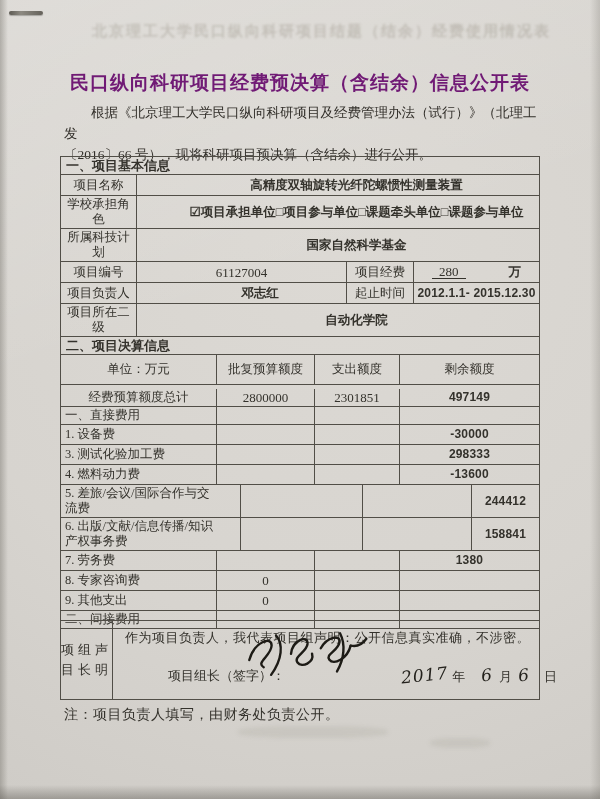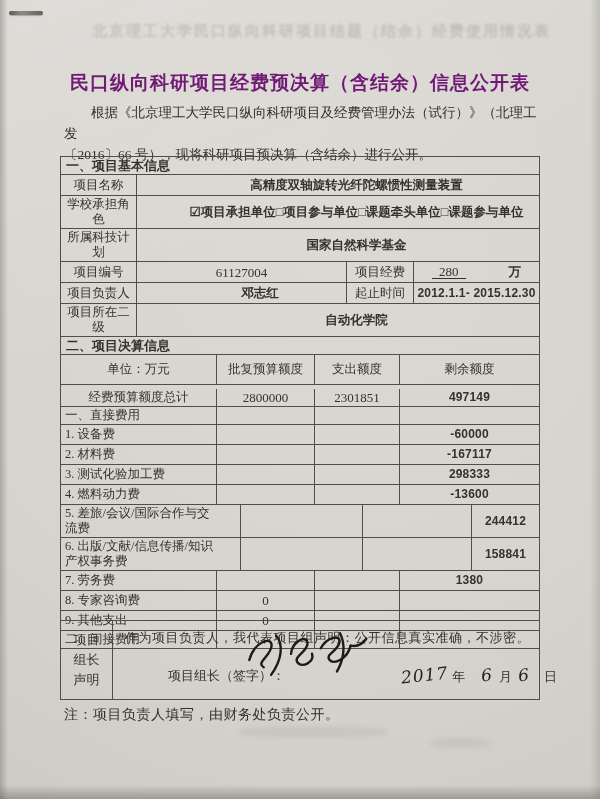--- a/index.html
+++ b/index.html
@@ -82,21 +82,21 @@
 
   .u-num { border-bottom:1px solid #34322c; padding:0 7px; display:inline-block; line-height:13px; }
   .fund-unit { margin-left:3px; }
 
   .decl-box {
     position:absolute; left:60px; top:620px; width:480px; height:80px;
     border:1px solid #514e47; display:flex;
   }
   .decl-label {
     width:52px; border-right:1px solid #514e47;
-    display:flex; flex-direction:column; justify-content:center; align-items:center;
+    display:flex; flex-direction:row; justify-content:center; align-items:center;
     font-size:13px; line-height:20px;
   }
   .decl-body { flex:1; position:relative; }
   .decl-statement { position:absolute; left:12px; top:8px; font-size:13px; font-weight:500; letter-spacing:0.5px; }
   .sign-label { position:absolute; left:55px; top:46px; font-size:13px; }
   .signature { position:absolute; left:128px; top:4px; transform:rotate(-3deg); }
   .date-group { position:absolute; left:288px; top:44px; display:flex; align-items:baseline; font-size:13px; }
   .hand { font-family:"DejaVu Serif",serif; font-style:italic; font-size:17px; color:#24221d;
           display:inline-block; transform:rotate(-6deg); letter-spacing:1px; }
   .dg-sp1 { margin-left:4px; }
@@ -191,29 +191,23 @@
     <div class="cell b1 ta-l">一、直接费用</div>
     <div class="cell b2"></div>
     <div class="cell b3"></div>
     <div class="cell b4"></div>
   </div>
 
   <div class="row rh19">
     <div class="cell b1 ta-l">1. 设备费</div>
     <div class="cell b2"></div>
     <div class="cell b3"></div>
-    <div class="cell b4 num">-60000</div>
-  </div>
-
-  <div class="row rh19">
-    <div class="cell b1 ta-l">2. 材料费</div>
-    <div class="cell b2"></div>
-    <div class="cell b3"></div>
-    <div class="cell b4 num">-167117</div>
-  </div>
+    <div class="cell b4 num">-30000</div>
+  </div>
+
 
   <div class="row rh19">
     <div class="cell b1 ta-l">3. 测试化验加工费</div>
     <div class="cell b2"></div>
     <div class="cell b3"></div>
     <div class="cell b4 num">298333</div>
   </div>
 
   <div class="row rh19">
     <div class="cell b1 ta-l">4. 燃料动力费</div>

